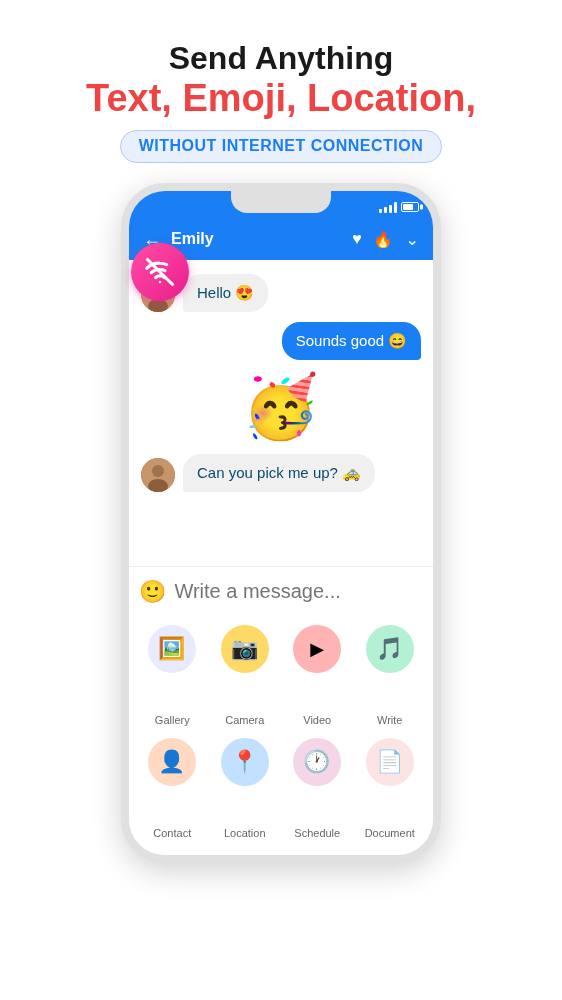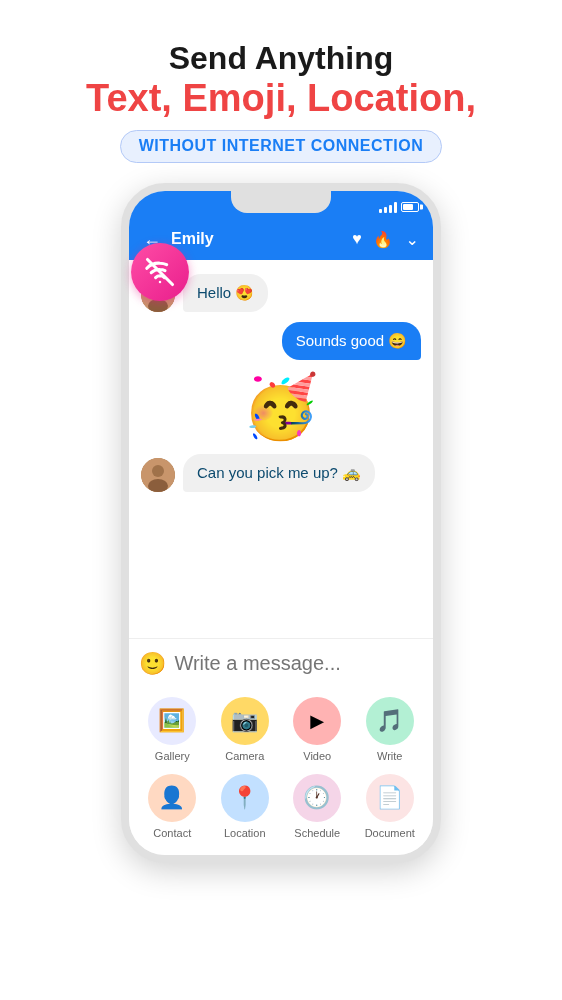--- a/index.html
+++ b/index.html
@@ -310,20 +310,21 @@
       border-radius: 50%;
       display: flex;
       align-items: center;
       justify-content: center;
       font-size: 22px;
     }
     .action-label {
       font-size: 11px;
       color: #666;
       text-align: center;
+      margin-top: 36px;
     }
 
     .ic-gallery { background: #e8eaff; }
     .ic-camera { background: #ffd966; }
     .ic-video { background: #ffb3b3; }
     .ic-music { background: #b3f0d4; }
     .ic-contact { background: #ffd9c2; }
     .ic-location { background: #c2e0ff; }
     .ic-schedule { background: #f5d5e8; }
     .ic-document { background: #fce4e4; }

